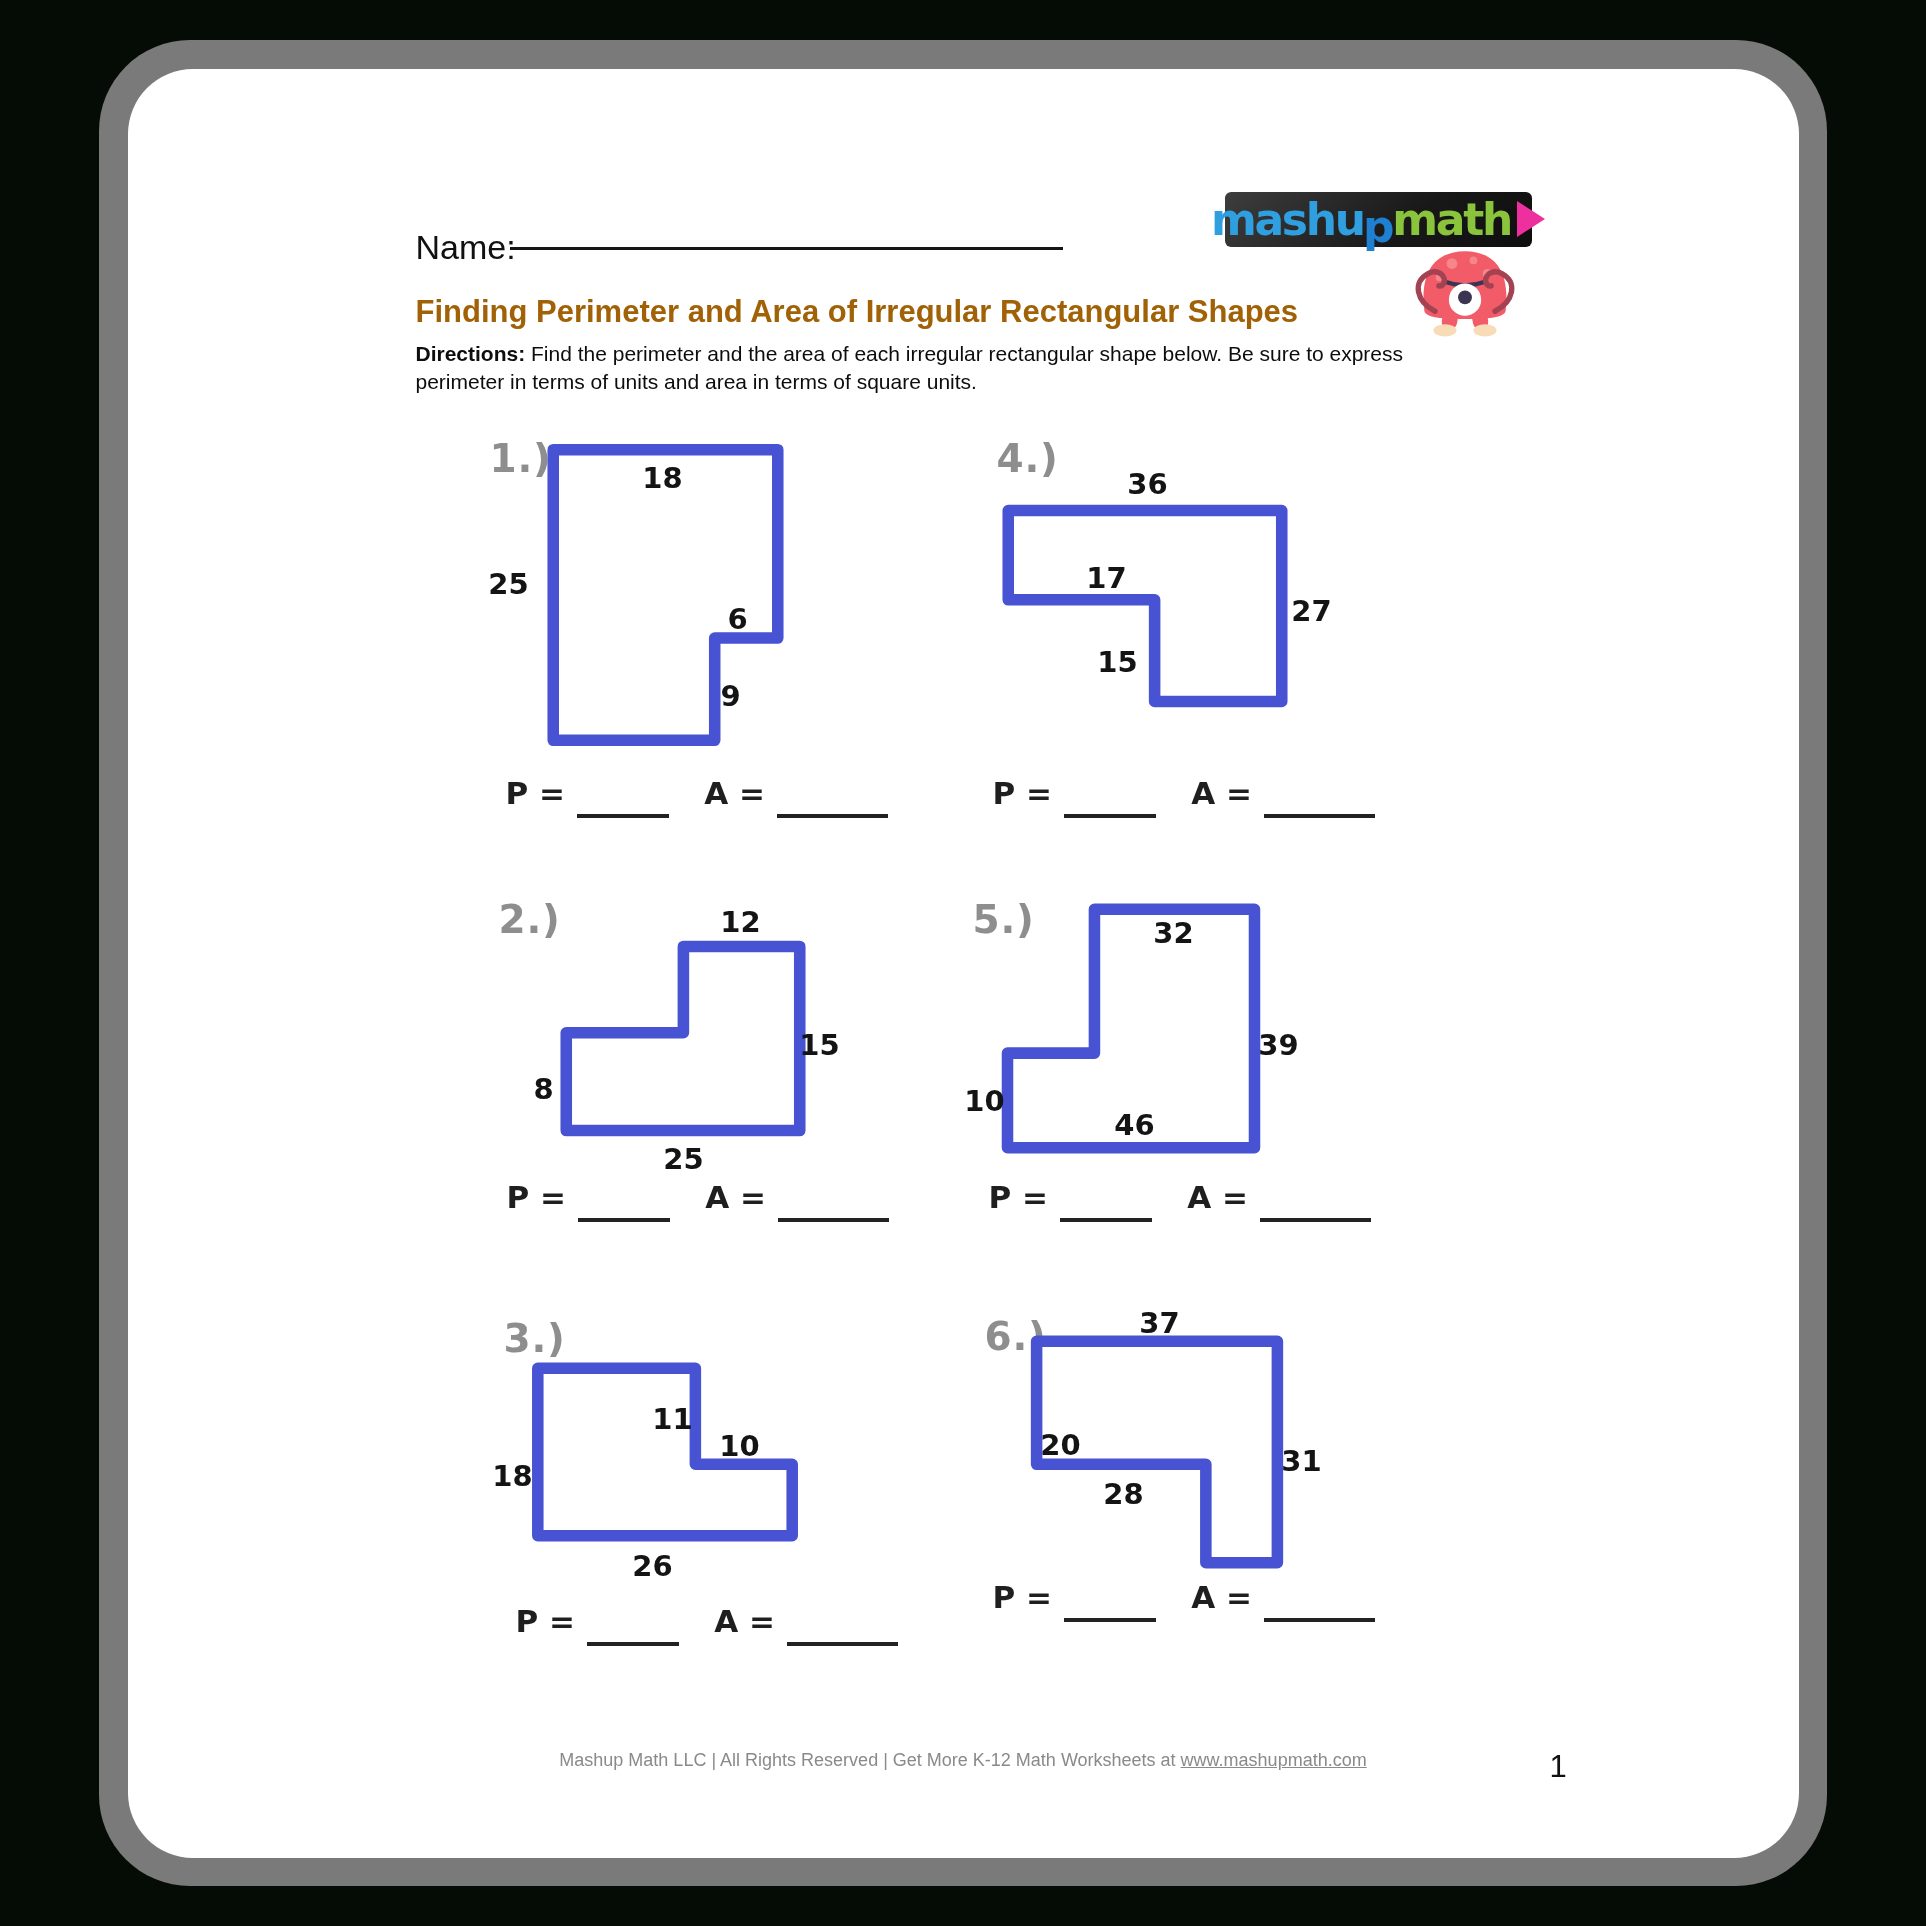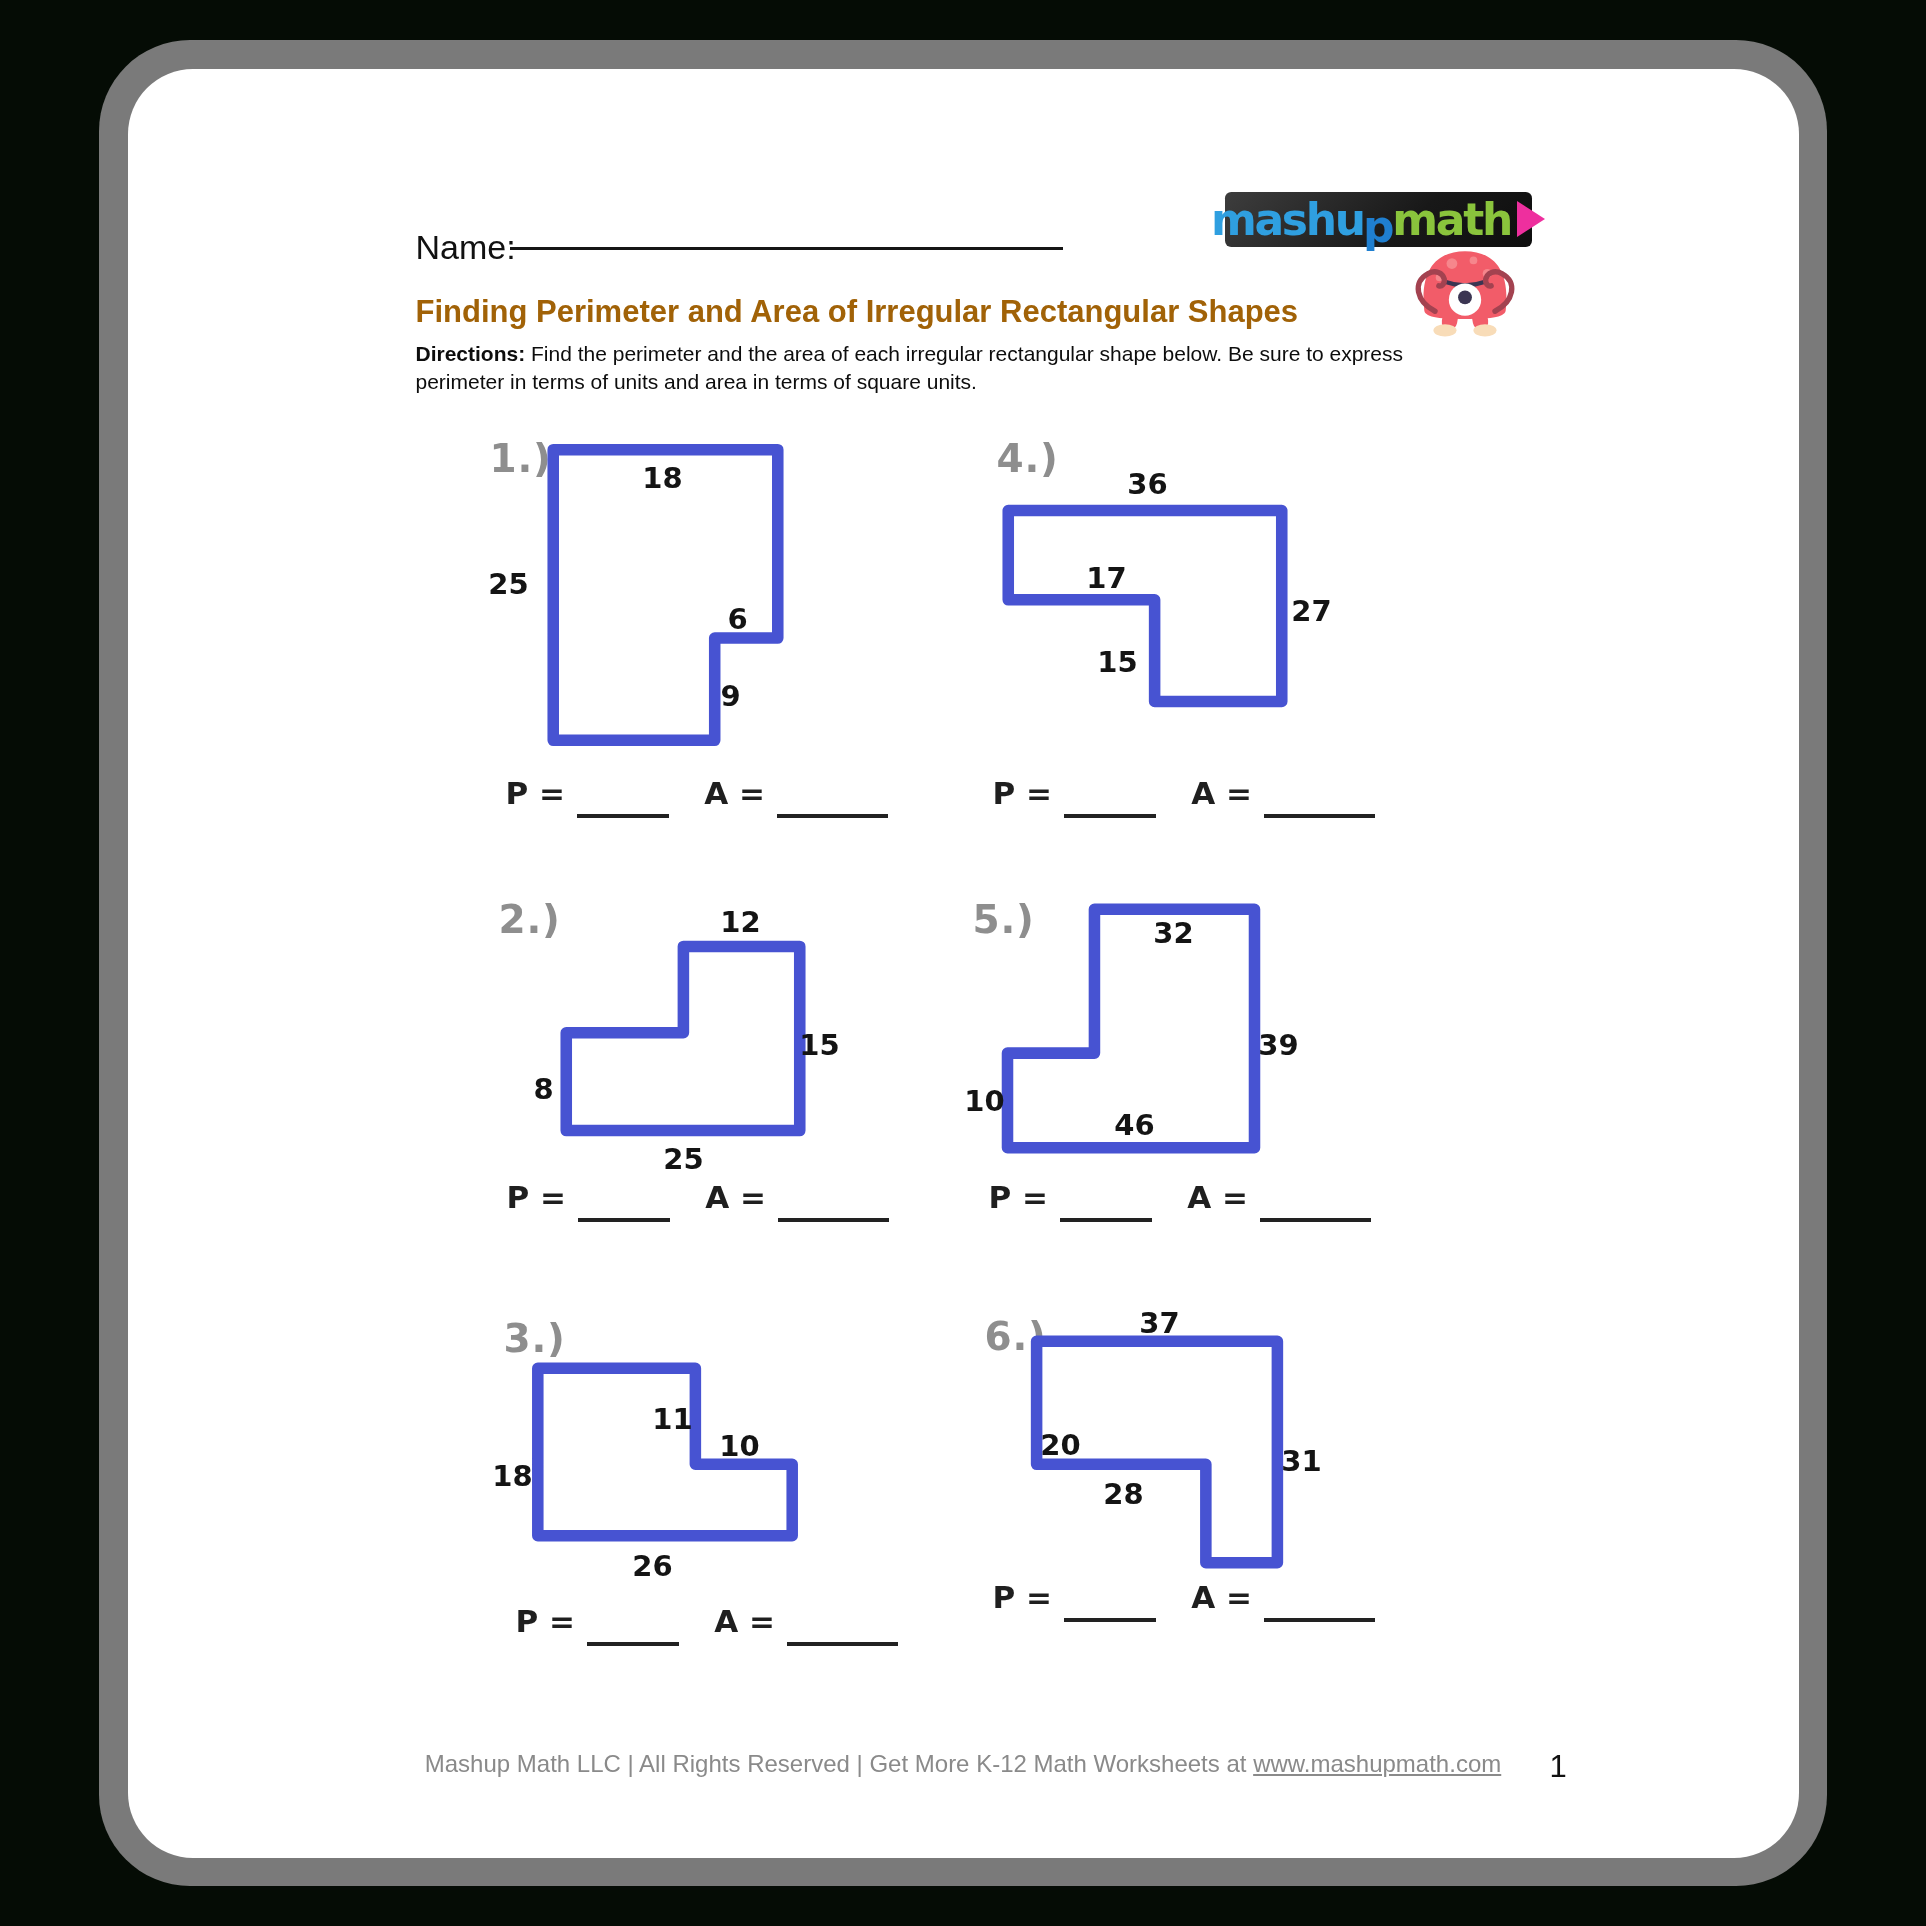--- a/index.html
+++ b/index.html
@@ -27,21 +27,21 @@
   .shape polygon{fill:#ffffff;stroke:#4753d2;stroke-width:15px;stroke-linejoin:round;}
   .dim{position:absolute;transform:translate(-50%,-50%);font-size:29px;font-weight:bold;color:#141414;font-family:"DejaVu Sans",sans-serif;white-space:nowrap;}
   .answers{position:absolute;display:flex;align-items:flex-end;font-size:31px;font-weight:bold;color:#1f1f1f;font-family:"DejaVu Sans",sans-serif;white-space:nowrap;}
   .blank{display:inline-block;height:28px;border-bottom:4.6px solid #222;position:relative;top:7.7px;margin-left:12.3px;background:
     repeating-linear-gradient(90deg,transparent 0 0);}
   .blank.p{width:92px;}
   .blank.a{width:111px;margin-right:3.1px;}
   .a-label{margin-left:35px;}
 
   
-  .footer{position:absolute;left:0;right:0;top:1681px;text-align:center;font-size:24px;color:#8a8a8a;}
+  .footer{position:absolute;left:0;right:0;top:1681px;text-align:center;font-size:18px;color:#8a8a8a;}
   .footer .url{text-decoration:underline;}
   .page-number{position:absolute;left:1422px;top:1680px;font-size:31px;color:#111;}
 </style>
 </head>
 <body>
 
 <div class="canvas">
  <div class="frame">
   <div class="page">
 

